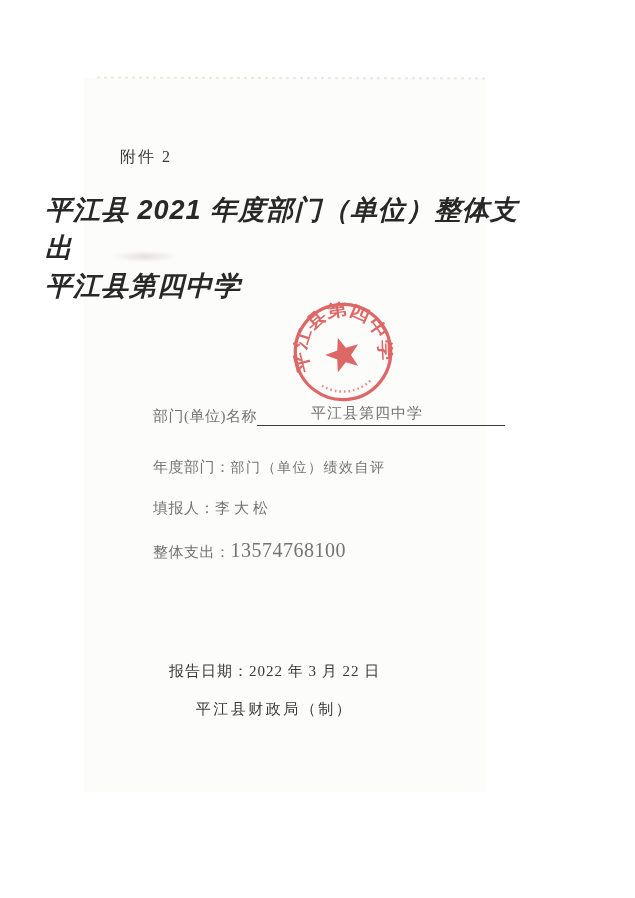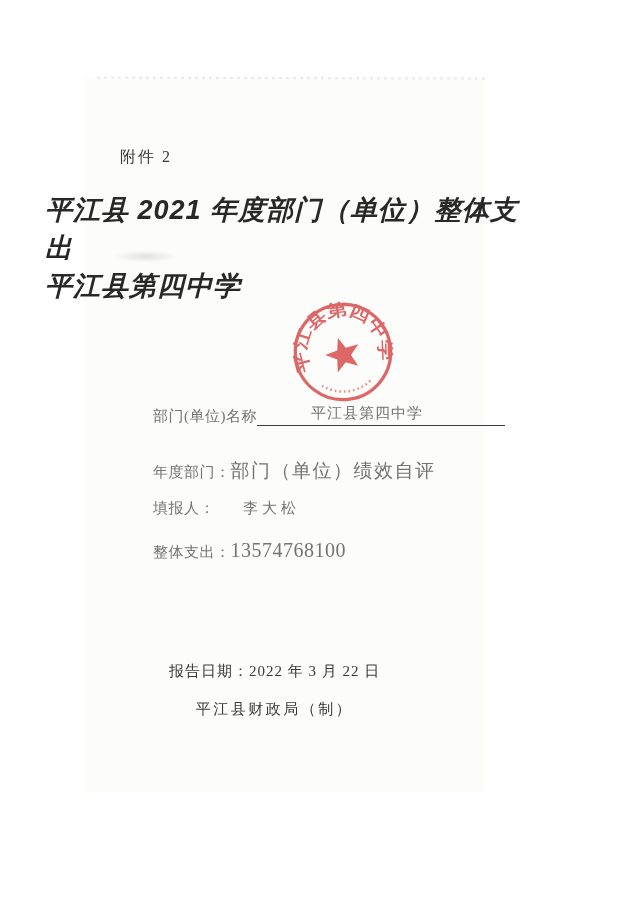--- a/index.html
+++ b/index.html
@@ -93,26 +93,26 @@
     border-bottom: 1.5px solid #3c3c3c;
     text-align: center;
     padding-right: 28px;
     padding-bottom: 2px;
     vertical-align: bottom;
     letter-spacing: 1px;
   }
 
   .eval-row { top: 458px; }
   .eval-row .value {
-    font-size: 19px;
+    font-size: 14px;
     letter-spacing: 1.5px;
   }
 
   .reporter-row { top: 499px; }
-  .reporter-row .value { letter-spacing: 4px; margin-left: 28px; }
+  .reporter-row .value { letter-spacing: 4px; }
 
   .phone-row { top: 539px; }
   .phone-row .value {
     font-size: 20px;
     letter-spacing: 0.5px;
   }
 
   .bottom-block {
     position: absolute;
     left: 0; right: 0;

